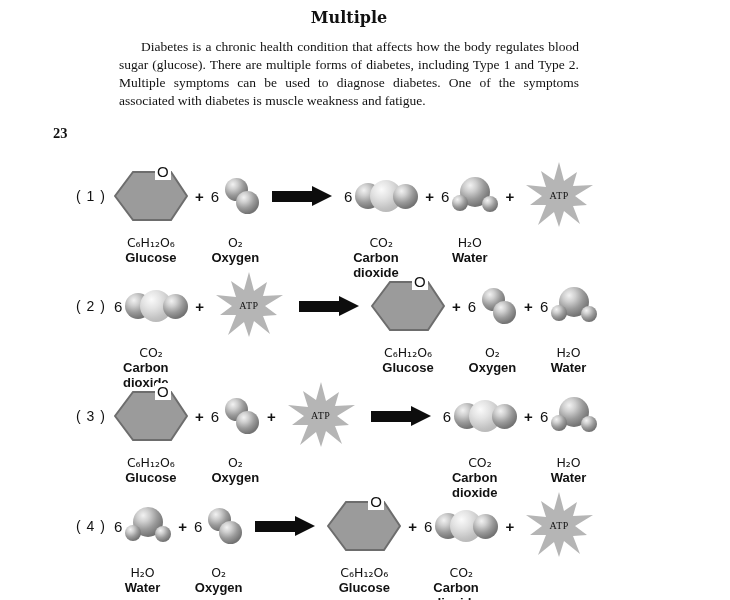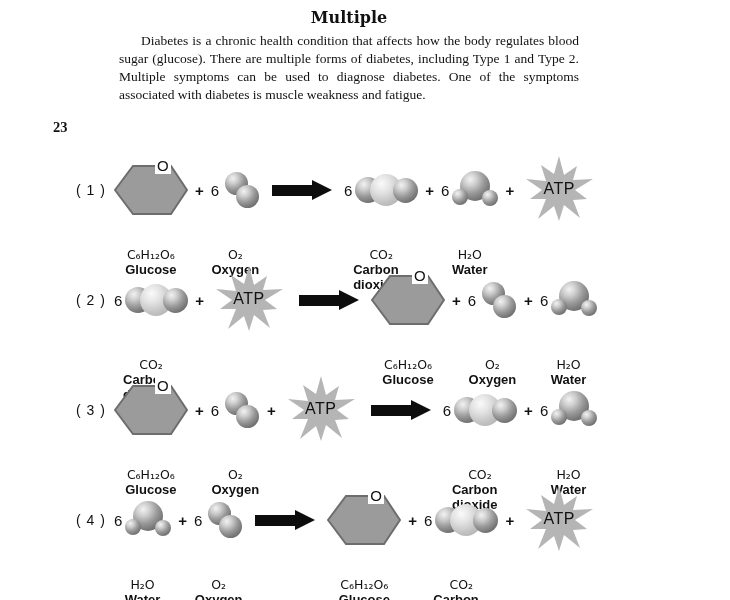--- a/index.html
+++ b/index.html
@@ -6,38 +6,38 @@
   body {
     width:730px; height:600px; background:#ffffff; overflow:hidden;
     font-family:"Liberation Serif", serif; color:#111;
   }
   
   .doc-title {
     margin:8px 0 0 119px; width:460px; text-align:center;
     font-size:16px; font-weight:bold; font-family:"DejaVu Serif", serif;
   }
   .intro {
-    margin:5px 0 0 119px; width:460px;
+    margin:11px 0 0 119px; width:460px;
     font-size:13.5px; line-height:18px; text-align:justify; text-indent:22px;
   }
   .question { margin:14px 0 0 53px; display:flex; }
   .qnum { font-weight:bold; font-size:14.5px; width:25px; flex:0 0 auto; line-height:19px; }
   .qtext { font-size:14.5px; line-height:19px; width:575px; }
 
   
   .diagram { margin:16px 0 0 76px; font-family:"Liberation Sans", sans-serif; }
   .row { display:flex; align-items:flex-start; height:104px; margin-bottom:6px; }
   .optnum, .op, .gline, .arrow-icon { height:74px; display:flex; align-items:center; }
   .optnum { font-size:14px; letter-spacing:1px; margin-right:8px; white-space:pre; }
   .op { font-size:15px; font-weight:600; margin:0 7px; }
   .term { display:flex; flex-direction:column; align-items:center; }
   .coef { font-size:15px; margin-right:3px; }
   .formula {
     font-family:"DejaVu Sans", sans-serif; font-size:12.5px;
-    margin-top:20px; text-align:right; white-space:nowrap;
+    margin-top:2px; text-align:right; white-space:nowrap;
   }
   .mname {
     font-size:13px; font-weight:bold; line-height:1.12;
     max-width:56px; margin-top:1px;
   }
   
   .hex { position:relative; width:74px; height:50px; }
   .ringO {
     position:absolute; top:-8px; left:41px; background:#fff; padding:0 2px;
     font-family:"Liberation Sans", sans-serif; font-size:15px; color:#111;
@@ -58,21 +58,21 @@
   .mol-co2 .b { width:25px; height:25px; left:38px; top:4px; z-index:3; }
   .mol-h2o { position:relative; width:46px; height:38px; }
   .mol-h2o .o { width:30px; height:30px; left:8px; top:0; z-index:1; }
   .mol-h2o .h1 { width:16px; height:16px; left:0; top:18px; z-index:2; }
   .mol-h2o .h2 { width:16px; height:16px; left:30px; top:19px; z-index:2; }
   
   .atp { position:relative; width:76px; height:76px; flex:0 0 auto; }
   .atp svg { display:block; }
   .atp-label {
     position:absolute; top:50%; left:50%; transform:translate(-50%,-54%);
-    font-size:16px; color:#111; letter-spacing:0.5px;
+    font-size:10px; color:#111; letter-spacing:0.5px;font-family:Liberation Serif, serif;
   }
   
   .arrow-icon { margin:0 12px; }
   .arrow-shaft { width:40px; height:11px; background:#0d0d0d; }
   .arrow-head { width:0; height:0; border-left:20px solid #0d0d0d;
     border-top:10px solid transparent; border-bottom:10px solid transparent; }
 </style>
 </head>
 <body>
 

